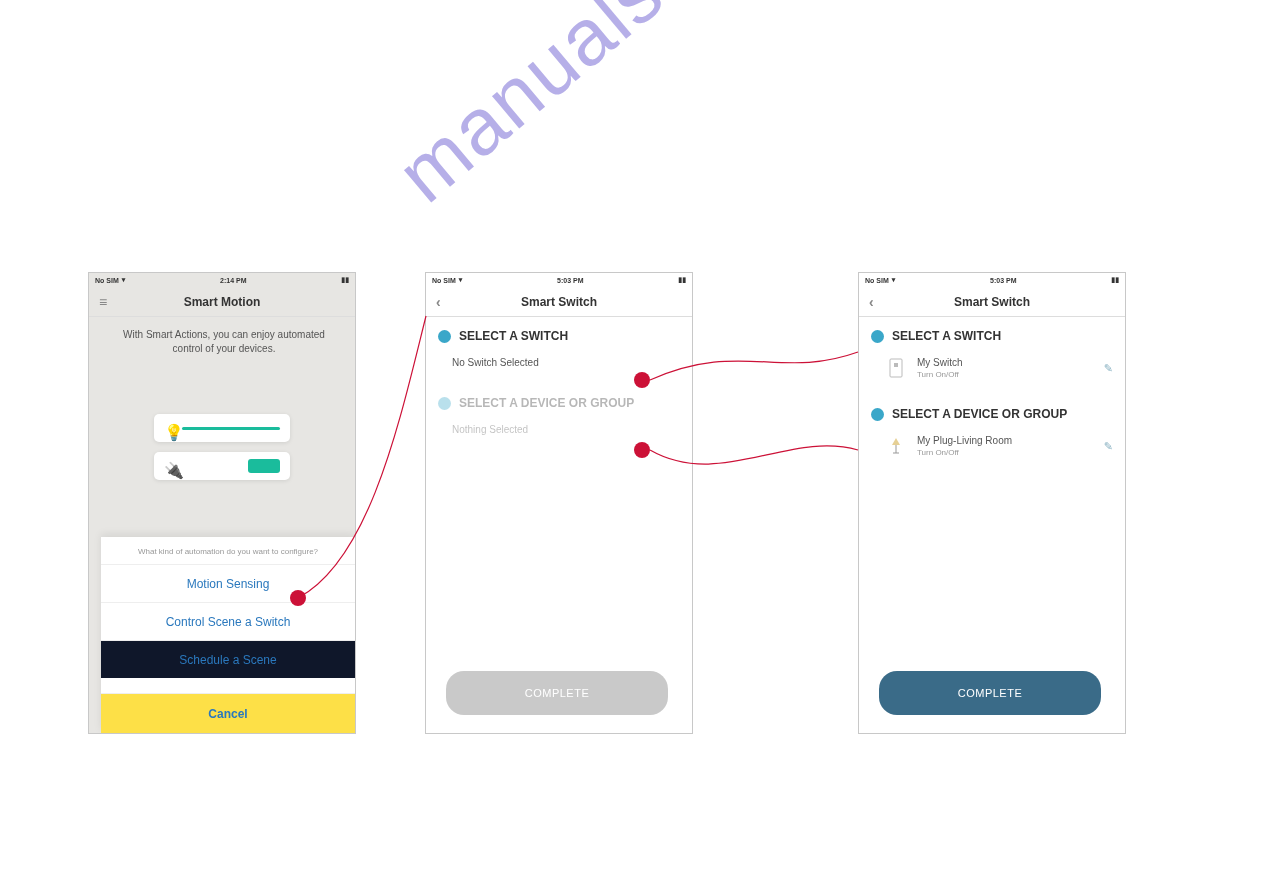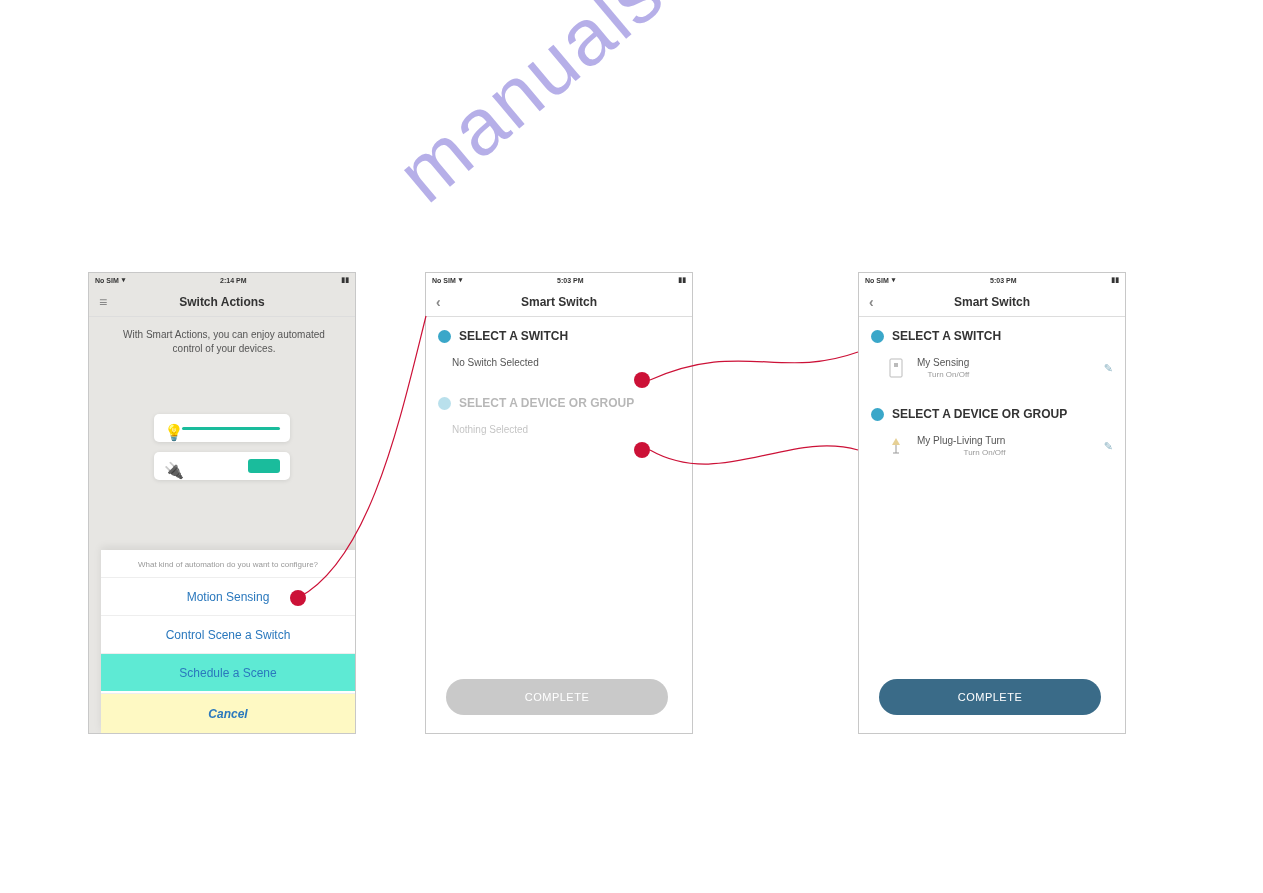--- a/index.html
+++ b/index.html
@@ -77,59 +77,57 @@
     box-shadow: 0 -3px 8px rgba(0,0,0,.08);
   }
   .sheet-prompt {
     font-size: 8px; color:#999; text-align:center;
     padding: 10px 8px 8px 8px;
   }
   .sheet-item {
     height:38px; display:flex; align-items:center; justify-content:center;
     font-size:12px; color:#2a78bd; border-top:1px solid #eee;
   }
-  .sheet-item.highlight { background:#5eead4; }
+  .sheet-item.highlight { background:#0f172a; }
   .sheet-cancel {
-    margin-top:2px; border-top:1px solid #eee;
+    margin-top:15px; border-top:1px solid #eee;
     height:40px; display:flex; align-items:center; justify-content:center;
     font-size:12px; color:#2a78bd; font-weight:600;
-    background:#fef9c3;
-    font-style:italic;
+    background:#fde047;
   }
 
   
   .section-head {
     display:flex; align-items:center; gap:8px;
     padding: 12px 12px 6px 12px;
     font-size: 12px; font-weight: 700; color:#333;
   }
   .section-head.disabled { opacity:.35; }
   .bullet {
     width:13px; height:13px; border-radius:50%; background:#3aa7c9;
   }
   .option-row {
     margin: 2px 0 10px 26px;
     padding: 6px 10px 6px 0;
     display:flex; align-items:center; gap:10px;
     font-size:10px; color:#555;
     position:relative;
-    text-align:right;
   }
   .option-row.disabled { opacity:.35; }
   .option-icon {
     width:22px; display:flex; align-items:center; justify-content:center;
     color:#999;
   }
   .option-text { display:flex; flex-direction:column; gap:2px; }
   .option-sub { font-size:8px; color:#999; }
   .edit-icon { position:absolute; right:12px; top:50%; transform:translateY(-50%); color:#8bb3c3; font-size:11px; }
 
   .complete-btn {
     position:absolute; left:20px; right:24px; bottom:18px;
-    height:36px; border-radius:18px;
+    height:44px; border-radius:18px;
     display:flex; align-items:center; justify-content:center;
     font-size:11px; color:#fff; letter-spacing:.5px;margin-top:8px;
   }
   .complete-btn.disabled { background:#c9c9c9; }
   .complete-btn.enabled  { background:#3a6b88; }
 
   
   .watermark {
     position:absolute;
     left: 380px; top: 150px;
@@ -158,21 +156,21 @@
   <div class="statusbar">
     <span class="sb-left">
         <span>No SIM</span> 
         <span>▾</span>
       </span>
     <span class="sb-center">2:14 PM</span>
     <span class="sb-right">▮▮</span>
   </div>
   <div class="navbar">
     <span class="nav-left">≡</span>
-    <span>Switch Actions</span>
+    <span>Smart Motion</span>
   </div>
   <div class="s1-desc">With Smart Actions, you can enjoy automated control of your devices.</div>
   <div class="s1-cards">
     <div class="s1-card">
       <span class="s1-icon">💡</span>
       <span class="s1-bar"></span>
     </div>
     <div class="s1-card">
       <span class="s1-icon">🔌</span>
       <span style="flex:1"></span>
@@ -241,40 +239,40 @@
     <span>SELECT A SWITCH</span>
   </div>
   <div class="option-row">
     <span class="option-icon">
       <svg width="14" height="20" viewBox="0 0 14 20">
           <rect x="1" y="1" width="12" height="18" rx="1" fill="none" stroke="#bbb" stroke-width="1"></rect>
           <rect x="5" y="5" width="4" height="4" fill="#bbb"></rect>
         </svg>
     </span>
     <span class="option-text">
-      <span>My Sensing</span>
+      <span>My Switch</span>
       <span class="option-sub">Turn On/Off</span>
     </span>
     <span class="edit-icon">✎</span>
   </div>
 
   <div class="section-head">
     <span class="bullet"></span>
     <span>SELECT A DEVICE OR GROUP</span>
   </div>
   <div class="option-row">
     <span class="option-icon">
       <svg width="14" height="20" viewBox="0 0 14 20">
           <polygon points="7,2 11,9 3,9" fill="#e6d095"></polygon>
           <line x1="7" y1="9" x2="7" y2="17" stroke="#999" stroke-width="1"></line>
           <line x1="4" y1="17" x2="10" y2="17" stroke="#999" stroke-width="1"></line>
         </svg>
     </span>
     <span class="option-text">
-      <span>My Plug-Living Turn</span>
+      <span>My Plug-Living Room</span>
       <span class="option-sub">Turn On/Off</span>
     </span>
     <span class="edit-icon">✎</span>
   </div>
 
   <div class="complete-btn enabled">COMPLETE</div>
 </div>
 
 <div class="dot" style="left:290px; top:590px;"></div>
 <div class="dot" style="left:634px; top:372px;"></div>

